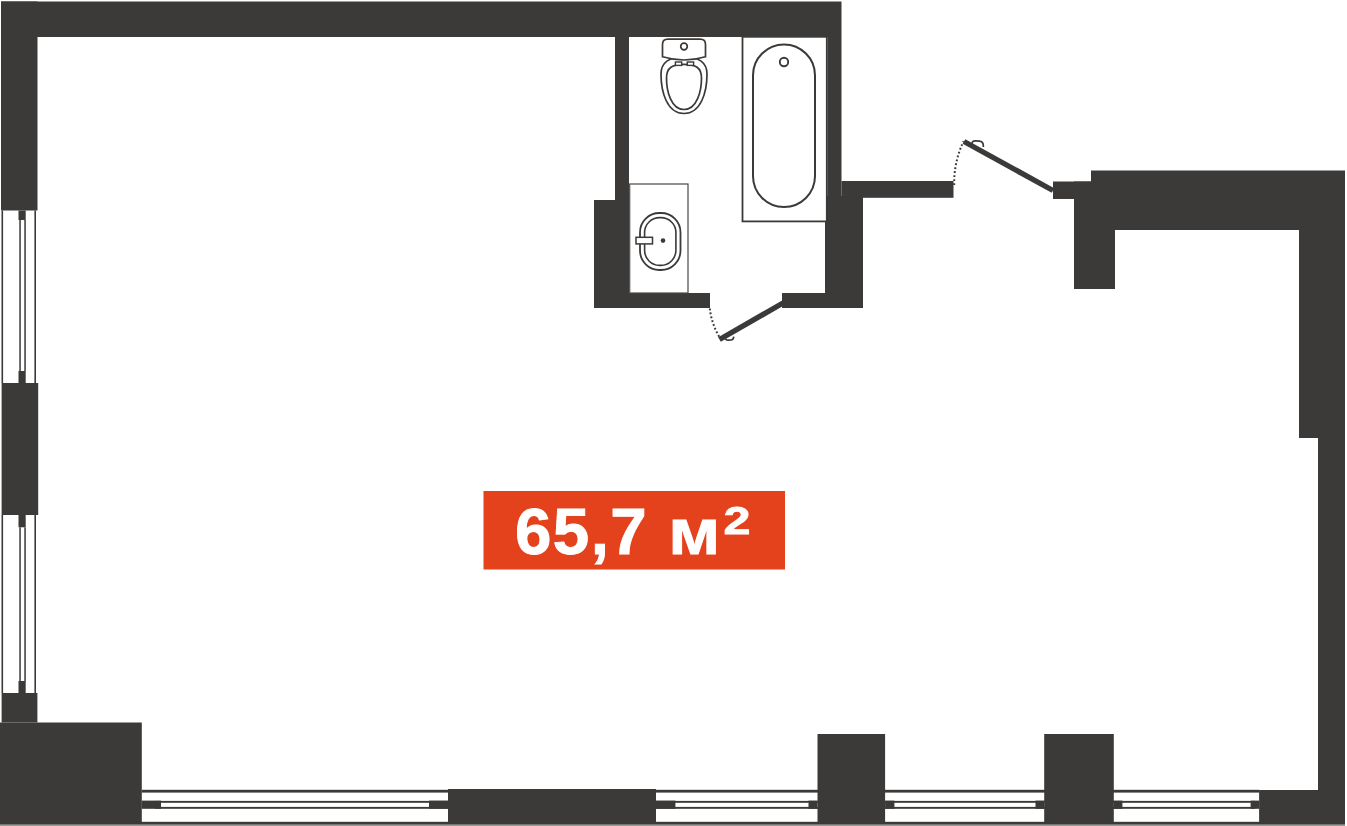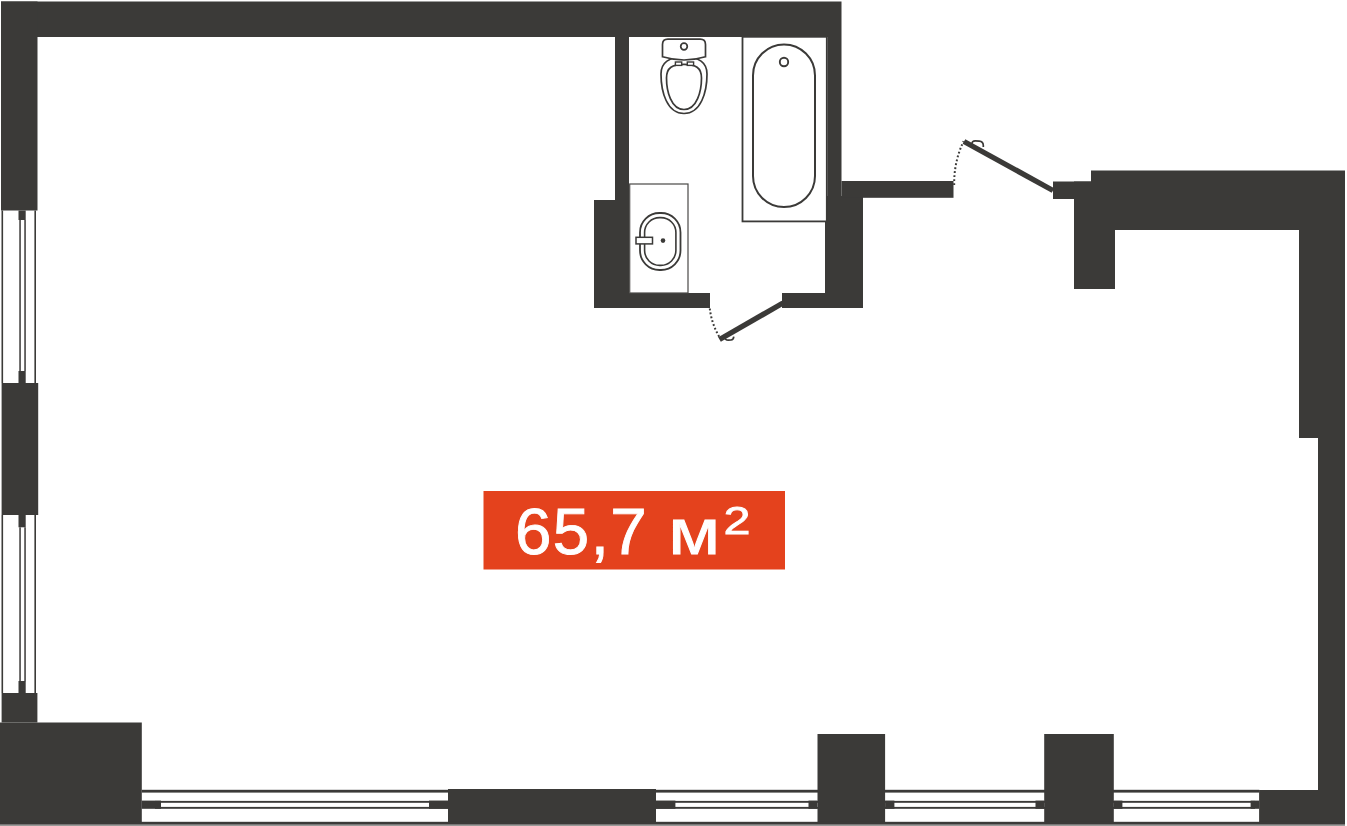--- a/index.html
+++ b/index.html
@@ -1,17 +1,17 @@
 <!DOCTYPE html>
 <html><head>
 <meta charset="utf-8">
 <style>
   html,body{margin:0;padding:0;background:#ffffff;}
   .page{position:relative;width:1347px;height:826px;background:#ffffff;overflow:hidden;
-        font-family:"Liberation Sans", sans-serif;}
+        font-family:"Liberation Sans", sans-serif;font-weight:bold;}
 </style>
 </head>
 <body>
 <div class="page">
 <svg width="1347" height="826" viewBox="0 0 1347 826" xmlns="http://www.w3.org/2000/svg">
 
   <rect x="0" y="0" width="1347" height="826" fill="#ffffff"></rect>
 
   <rect x="38" y="37" width="1260" height="752" fill="#ffffff"></rect>
 

